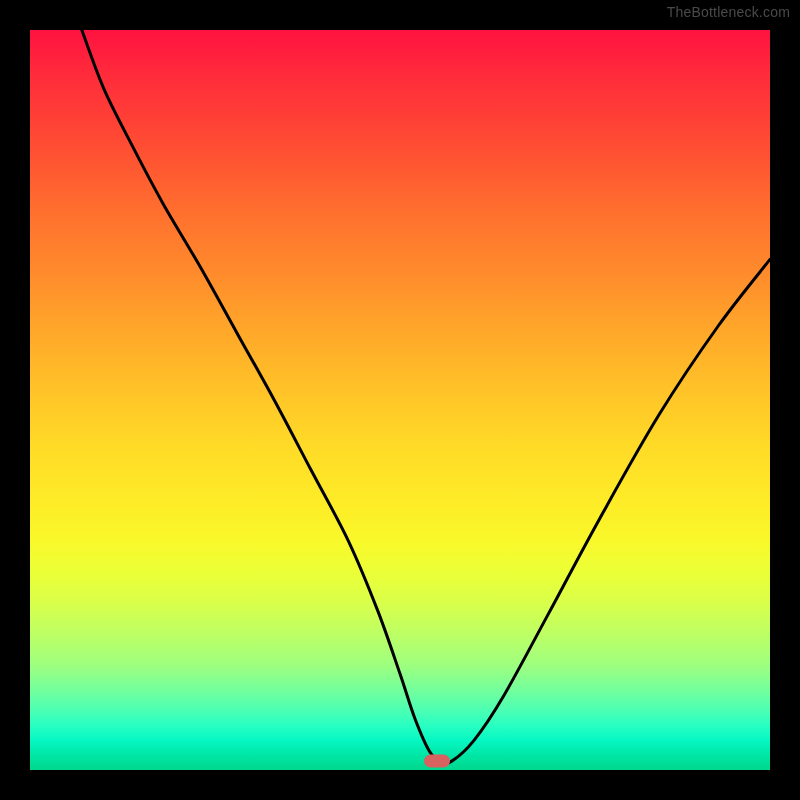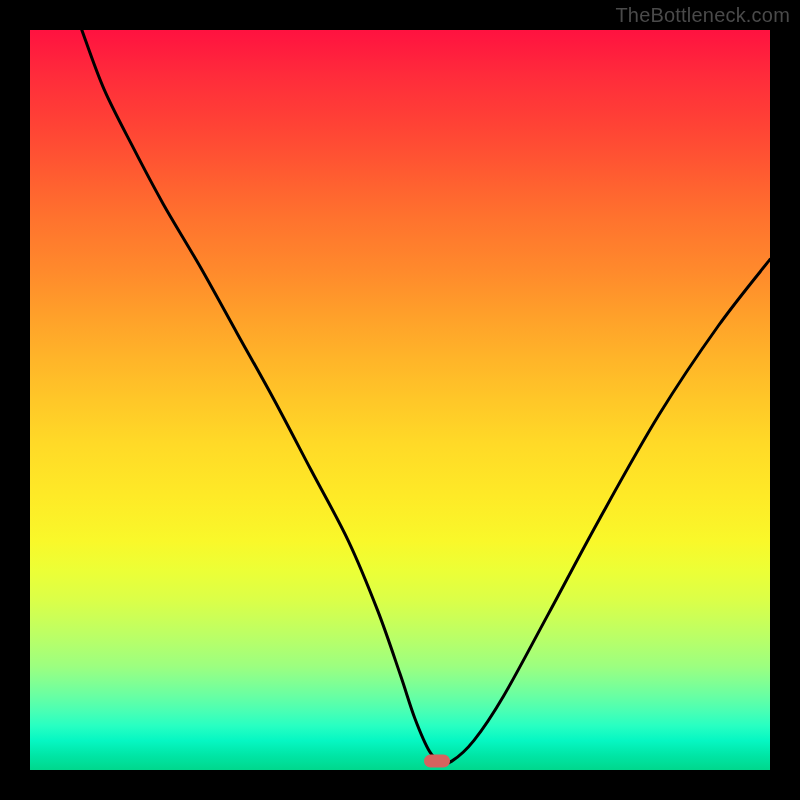--- a/index.html
+++ b/index.html
@@ -17,21 +17,21 @@
     left: 0;
     width: 800px;
     height: 800px;
     background: #000;
   }
   .watermark {
     position: absolute;
     top: 4px;
     right: 10px;
     color: #4a4a4a;
-    font-size: 20px;
+    font-size: 14px;
     font-weight: 500;
     letter-spacing: 0.2px;
     z-index: 10;
     user-select: none;
   }
   .plot {
     position: absolute;
     top: 30px;
     left: 30px;
     width: 740px;

